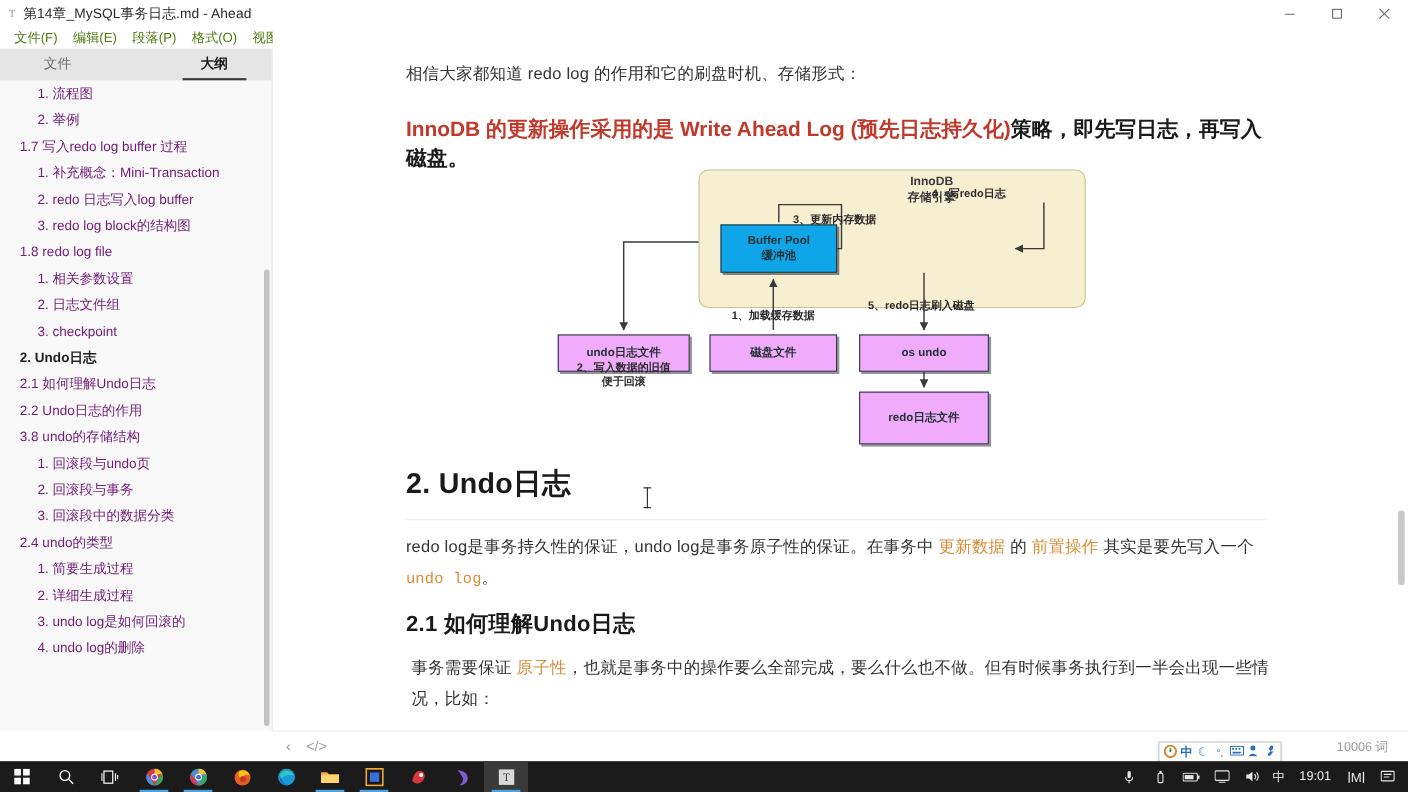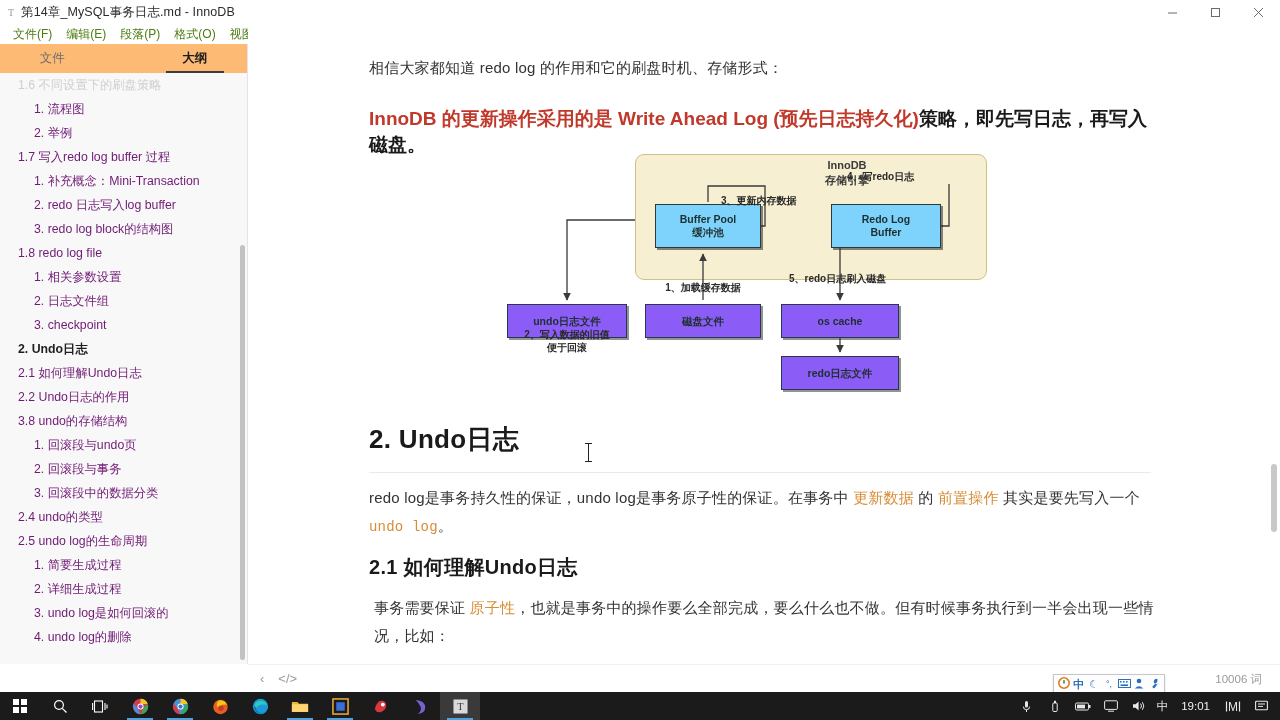--- a/index.html
+++ b/index.html
@@ -39,21 +39,21 @@
   }
 
   
   .sidebar {
     position:absolute; top:44px; left:0; width:248px; height:620px;
     background:#f8f8f8; border-right:1px solid #e4e4e4;
     overflow:hidden;
   }
   .side-tabs {
     position:absolute; top:0; left:0; width:247px; height:29px;
-    display:flex; background:#fdba74; z-index:5;gap:38px;
+    display:flex; background:#e5e5e5; z-index:5;gap:38px;
   }
   .side-tab {
     flex:1; display:flex; align-items:center; justify-content:center;
     font-size:12.5px; color:#6d6d6d; height:29px; position:relative;
   }
   .side-tab.active { color:#1d1d1d; font-weight:bold; }
   .side-tab.active::after {
     content:""; position:absolute; bottom:0; left:50%; transform:translateX(-50%);
     width:58px; height:2px; background:#3c3c3c;
   }
@@ -114,33 +114,33 @@
     position:absolute; left:138px; top:16px; width:424px;
     text-align:center; font-size:11px; color:#3a3a3a; font-weight:bold;
     line-height:15px;
   }
   .dg-box {
     position:absolute; text-align:center; font-size:10.5px; color:#1f2f2f;
     font-weight:bold; display:flex; flex-direction:column; align-items:center;
     justify-content:center; line-height:13px;
   }
   .dg-teal {
-    background:#7dd3fc; border:1.4px solid #2a3a3a;
+    background:#0ea5e9; border:1.4px solid #2a3a3a;
     box-shadow:2px 2px 0 rgba(40,40,40,0.55);
   }
   .dg-blue {
-    background:#8b5cf6; border:1.4px solid #2b3550;
+    background:#f0abfc; border:1.4px solid #2b3550;
     box-shadow:2px 2px 0 rgba(40,40,40,0.5);
   }
   .bp   { left:158px; top:62px;  width:106px; height:44px; }
   .rlb  { left:334px; top:62px;  width:110px; height:44px; }
   .undo { left:10px;  top:162px; width:120px; height:34px; }
   .disk { left:148px; top:162px; width:116px; height:34px; }
   .osc  { left:284px; top:162px; width:118px; height:34px; }
-  .rlf  { left:284px; top:214px; width:118px; height:34px; }
+  .rlf  { left:284px; top:214px; width:118px; height:48px; }
   .dg-lbl {
     position:absolute; font-size:10px; color:#2a2a2a; font-weight:bold;
     line-height:13px; white-space:nowrap;
   }
   .lbl2 { left:4px;   top:186px; text-align:center; width:132px; }
   .lbl1 { left:140px; top:139px; width:132px; text-align:center; }
   .lbl3 { left:224px; top:52px;  }
   .lbl4 { left:350px; top:28px;  }
   .lbl5 { left:292px; top:130px; }
   .dg-svg { position:absolute; left:0; top:0; width:520px; height:260px; }
@@ -234,21 +234,21 @@
   .win-logo i { background:#ffffff; display:block; }
 </style>
 </head>
 <body>
 
 <div class="app">
 
   <div class="titlebar">
     <div class="title-left">
       <span class="ty-logo">T</span>
-      <span class="title-text">第14章_MySQL事务日志.md - InnoDB</span>
+      <span class="title-text">第14章_MySQL事务日志.md - Ahead</span>
     </div>
     <div class="win-controls">
       <div class="win-btn">
         <svg width="11" height="11" viewBox="0 0 11 11">
             <line x1="1" y1="6" x2="10" y2="6" stroke="currentColor" stroke-width="1"></line>
           </svg>
       </div>
       <div class="win-btn">
         <svg width="11" height="11" viewBox="0 0 11 11">
             <rect x="1.5" y="1.5" width="8" height="8" fill="none" stroke="currentColor" stroke-width="1"></rect>
@@ -272,40 +272,38 @@
     <div class="menu-item">主题(T)</div>
     <div class="menu-item">帮助(H)</div>
   </div>
 
   <div class="sidebar">
     <div class="side-tabs">
       <div class="side-tab">文件</div>
       <div class="side-tab active">大纲</div>
     </div>
     <div class="outline">
-      <div class="ol-item ol-L1 ol-clip">1.6 不同设置下的刷盘策略</div>
       <div class="ol-item ol-L2">1. 流程图</div>
       <div class="ol-item ol-L2">2. 举例</div>
       <div class="ol-item ol-L1">1.7 写入redo log buffer 过程</div>
       <div class="ol-item ol-L2">1. 补充概念：Mini-Transaction</div>
       <div class="ol-item ol-L2">2. redo 日志写入log buffer</div>
       <div class="ol-item ol-L2">3. redo log block的结构图</div>
       <div class="ol-item ol-L1">1.8 redo log file</div>
       <div class="ol-item ol-L2">1. 相关参数设置</div>
       <div class="ol-item ol-L2">2. 日志文件组</div>
       <div class="ol-item ol-L2">3. checkpoint</div>
       <div class="ol-item ol-L1 ol-bold">2. Undo日志</div>
       <div class="ol-item ol-L1">2.1 如何理解Undo日志</div>
       <div class="ol-item ol-L1">2.2 Undo日志的作用</div>
       <div class="ol-item ol-L1">3.8 undo的存储结构</div>
       <div class="ol-item ol-L2">1. 回滚段与undo页</div>
       <div class="ol-item ol-L2">2. 回滚段与事务</div>
       <div class="ol-item ol-L2">3. 回滚段中的数据分类</div>
       <div class="ol-item ol-L1">2.4 undo的类型</div>
-      <div class="ol-item ol-L1">2.5 undo log的生命周期</div>
       <div class="ol-item ol-L2">1. 简要生成过程</div>
       <div class="ol-item ol-L2">2. 详细生成过程</div>
       <div class="ol-item ol-L2">3. undo log是如何回滚的</div>
       <div class="ol-item ol-L2">4. undo log的删除</div>
 
     </div>
     <div class="side-scroll"></div>
   </div>
 
   <div class="content">
@@ -344,27 +342,23 @@
 
         <div class="dg-title">
           <span>InnoDB</span><br>
           <span>存储引擎</span>
         </div>
 
         <div class="dg-box dg-teal bp">
           <span>Buffer Pool</span>
           <span>缓冲池</span>
         </div>
-        <div class="dg-box dg-teal rlb">
-          <span>Redo Log</span>
-          <span>Buffer</span>
-        </div>
         <div class="dg-box dg-blue undo">undo日志文件</div>
         <div class="dg-box dg-blue disk">磁盘文件</div>
-        <div class="dg-box dg-blue osc">os cache</div>
+        <div class="dg-box dg-blue osc">os undo</div>
         <div class="dg-box dg-blue rlf">redo日志文件</div>
 
         <div class="dg-lbl lbl1">1、加载缓存数据</div>
         <div class="dg-lbl lbl2">
           <span>2、写入数据的旧值</span><br>
           <span>便于回滚</span>
         </div>
         <div class="dg-lbl lbl3">3、更新内存数据</div>
         <div class="dg-lbl lbl4">4、写redo日志</div>
         <div class="dg-lbl lbl5">5、redo日志刷入磁盘</div>

